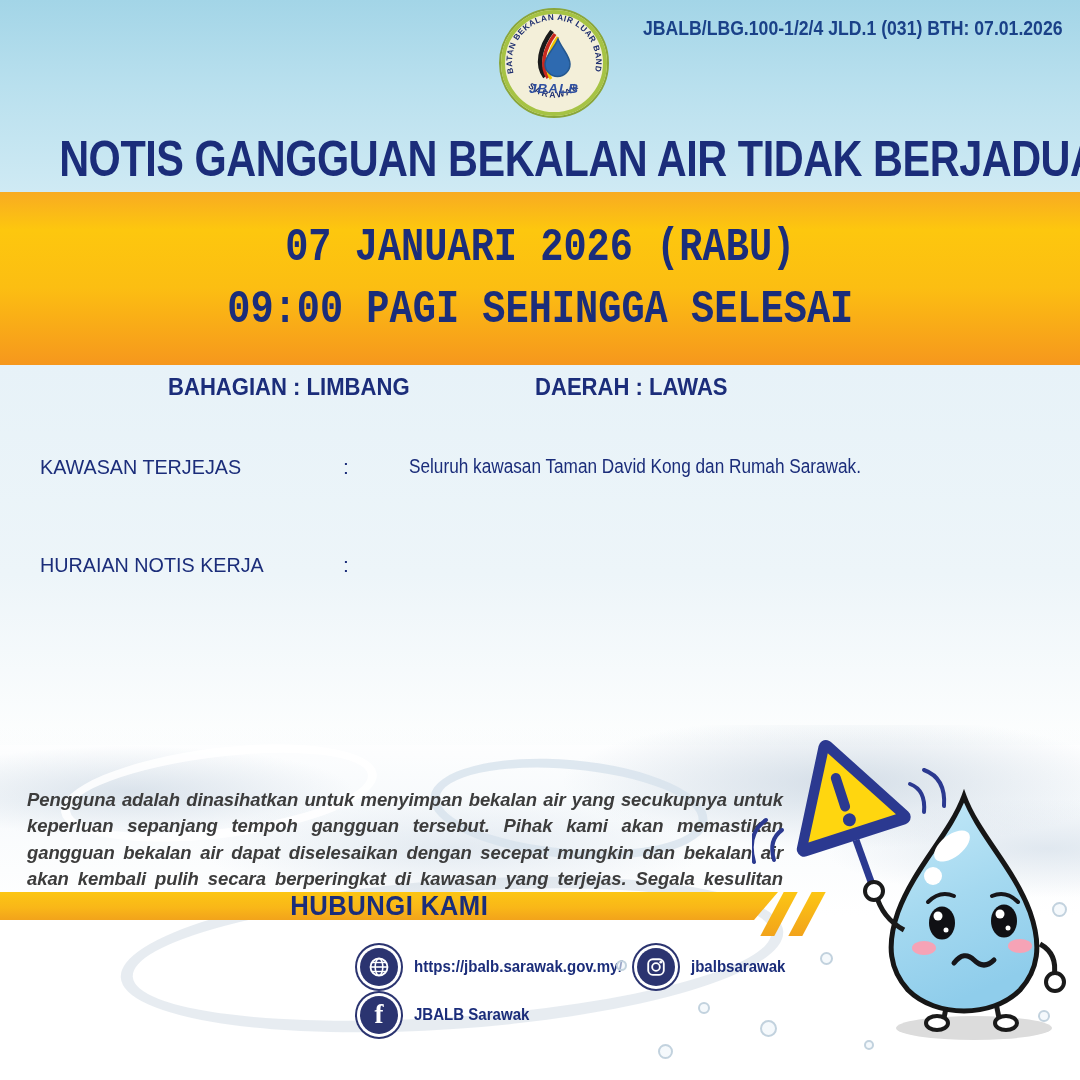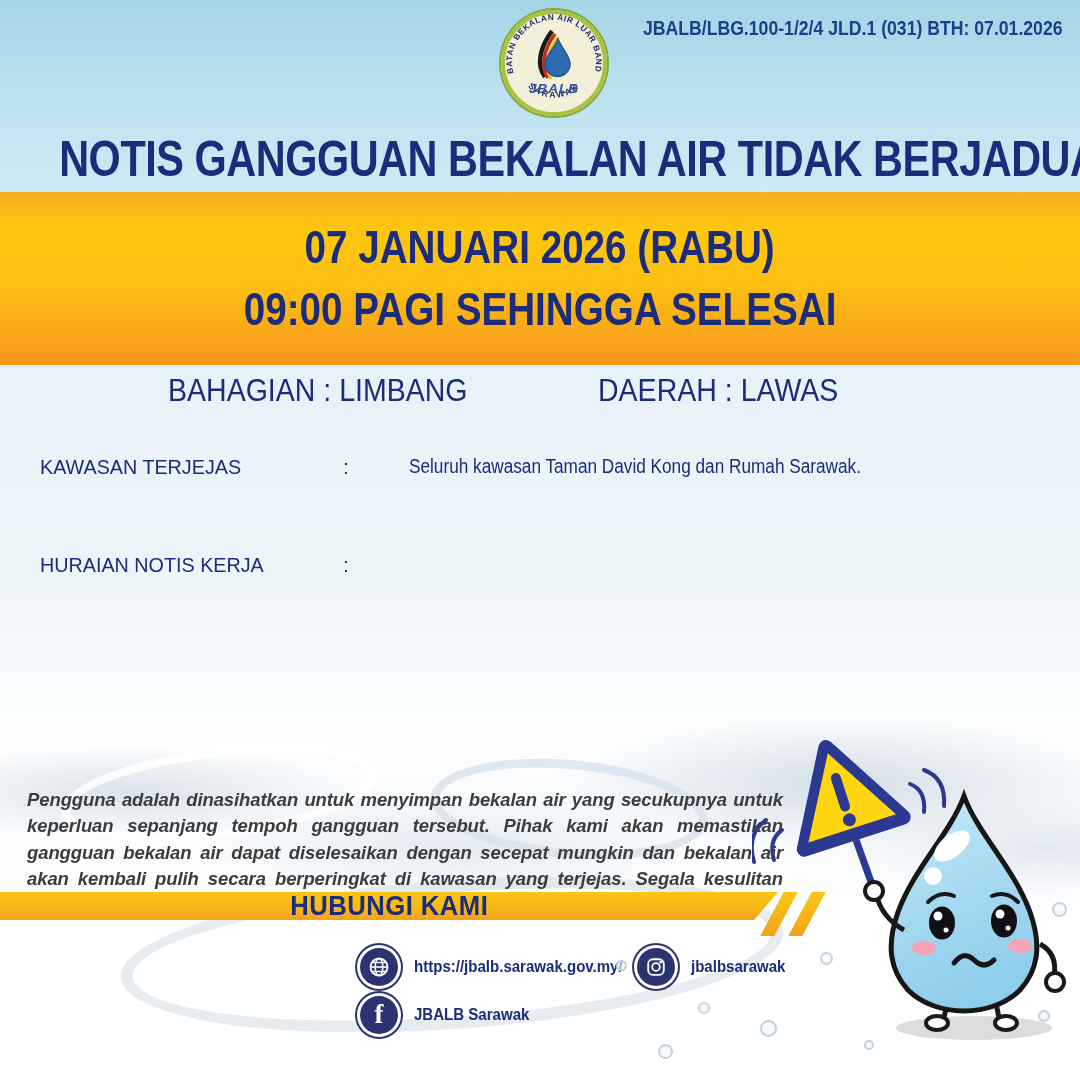--- a/index.html
+++ b/index.html
@@ -12,29 +12,29 @@
   .ref{position:absolute;top:16px;right:17px;font-size:21px;font-weight:bold;color:#1a4188;
     transform:scaleX(0.84);transform-origin:right center;white-space:nowrap;}
   .logo-wrap{position:absolute;top:7px;left:498px;width:112px;height:112px;}
   .main-title{position:absolute;top:131px;left:0;width:1080px;text-align:center;
     font-size:46px;font-weight:bold;color:#1b2d7a;white-space:nowrap;}
   .main-title span{display:inline-block;transform:scale(0.9,1.1);letter-spacing:-0.5px;}
 
   
   .date-band{position:absolute;top:192px;left:0;width:1080px;height:173px;
     background:linear-gradient(180deg,#f8ab22 0%,#fdc70e 22%,#fcbe12 55%,#f6971d 100%);
-    display:flex;flex-direction:column;align-items:center;justify-content:center;gap:14px;}
+    display:flex;flex-direction:column;align-items:center;justify-content:center;gap:14px;font-family:Liberation Mono, monospace;}
   .date-line{font-size:42px;font-weight:bold;color:#1b2d7a;white-space:nowrap;
     transform:scale(0.92,1.08);}
 
   
   .body-area{position:absolute;top:365px;left:0;width:1080px;height:380px;
     background:linear-gradient(180deg,#e7f2f8 0%,#edf5f9 55%,#fdfefe 100%);}
   .region-line{position:absolute;top:8px;left:168px;display:flex;gap:104px;
-    font-size:31px;font-weight:normal;color:#1b2d7a;white-space:nowrap;}
+    font-size:24px;font-weight:bold;color:#1b2d7a;white-space:nowrap;}
   .region-line span{display:inline-block;transform:scaleX(0.92);transform-origin:left center;}
   .info-row{position:absolute;left:40px;display:grid;grid-template-columns:243px 34px 700px;
     color:#1b2d7a;font-weight:normal;gap:46px;}
   .info-row .label{font-size:21px;transform:scaleX(0.94);transform-origin:left center;white-space:nowrap;}
   .info-row .colon{font-size:21px;text-align:center;}
   .info-row .value{font-size:20px;transform:scaleX(0.86);transform-origin:left center;white-space:nowrap;}
   .row-kawasan{top:90px;}
   .row-huraian{top:188px;}
   .row-huraian .value-lines{display:flex;flex-direction:column;gap:24px;}
   .row-huraian .value-lines div{font-size:20px;transform:scaleX(0.86);transform-origin:left center;white-space:nowrap;}

